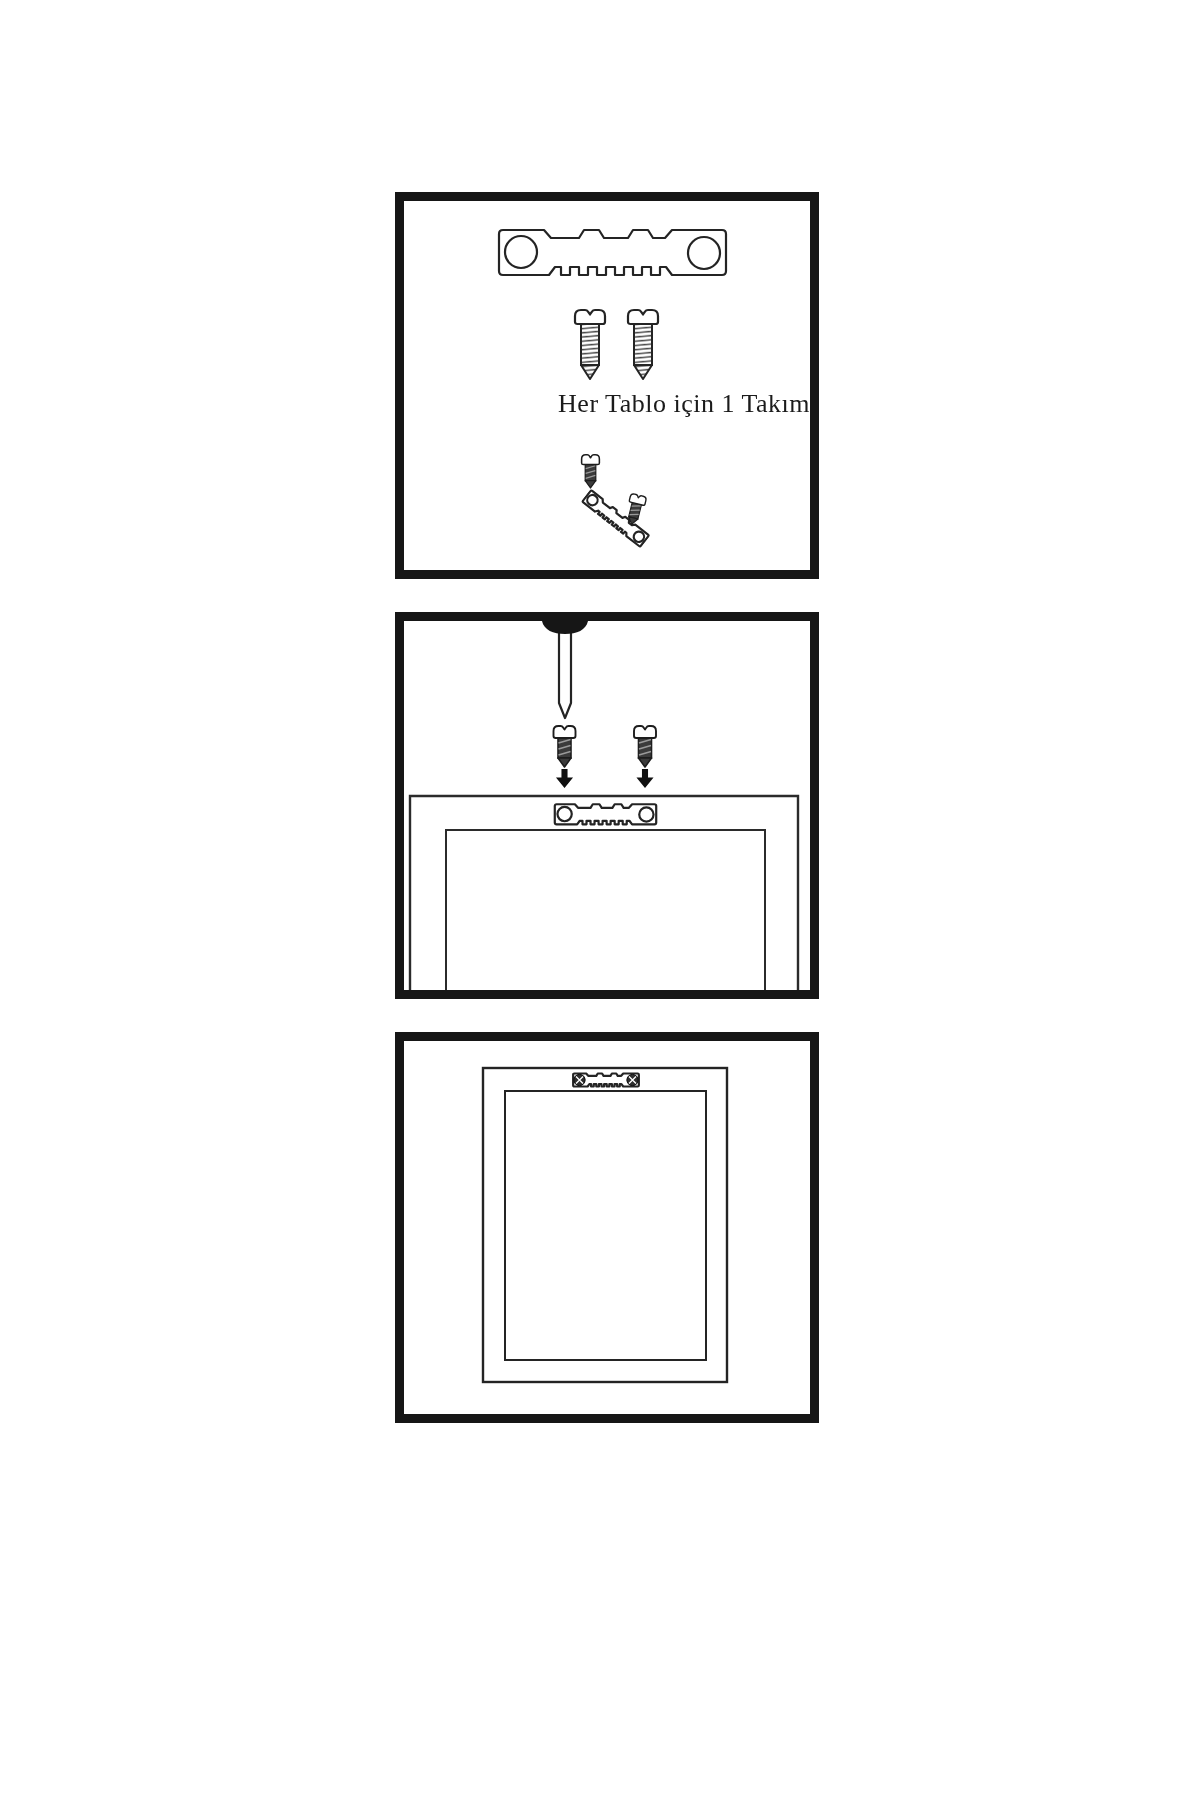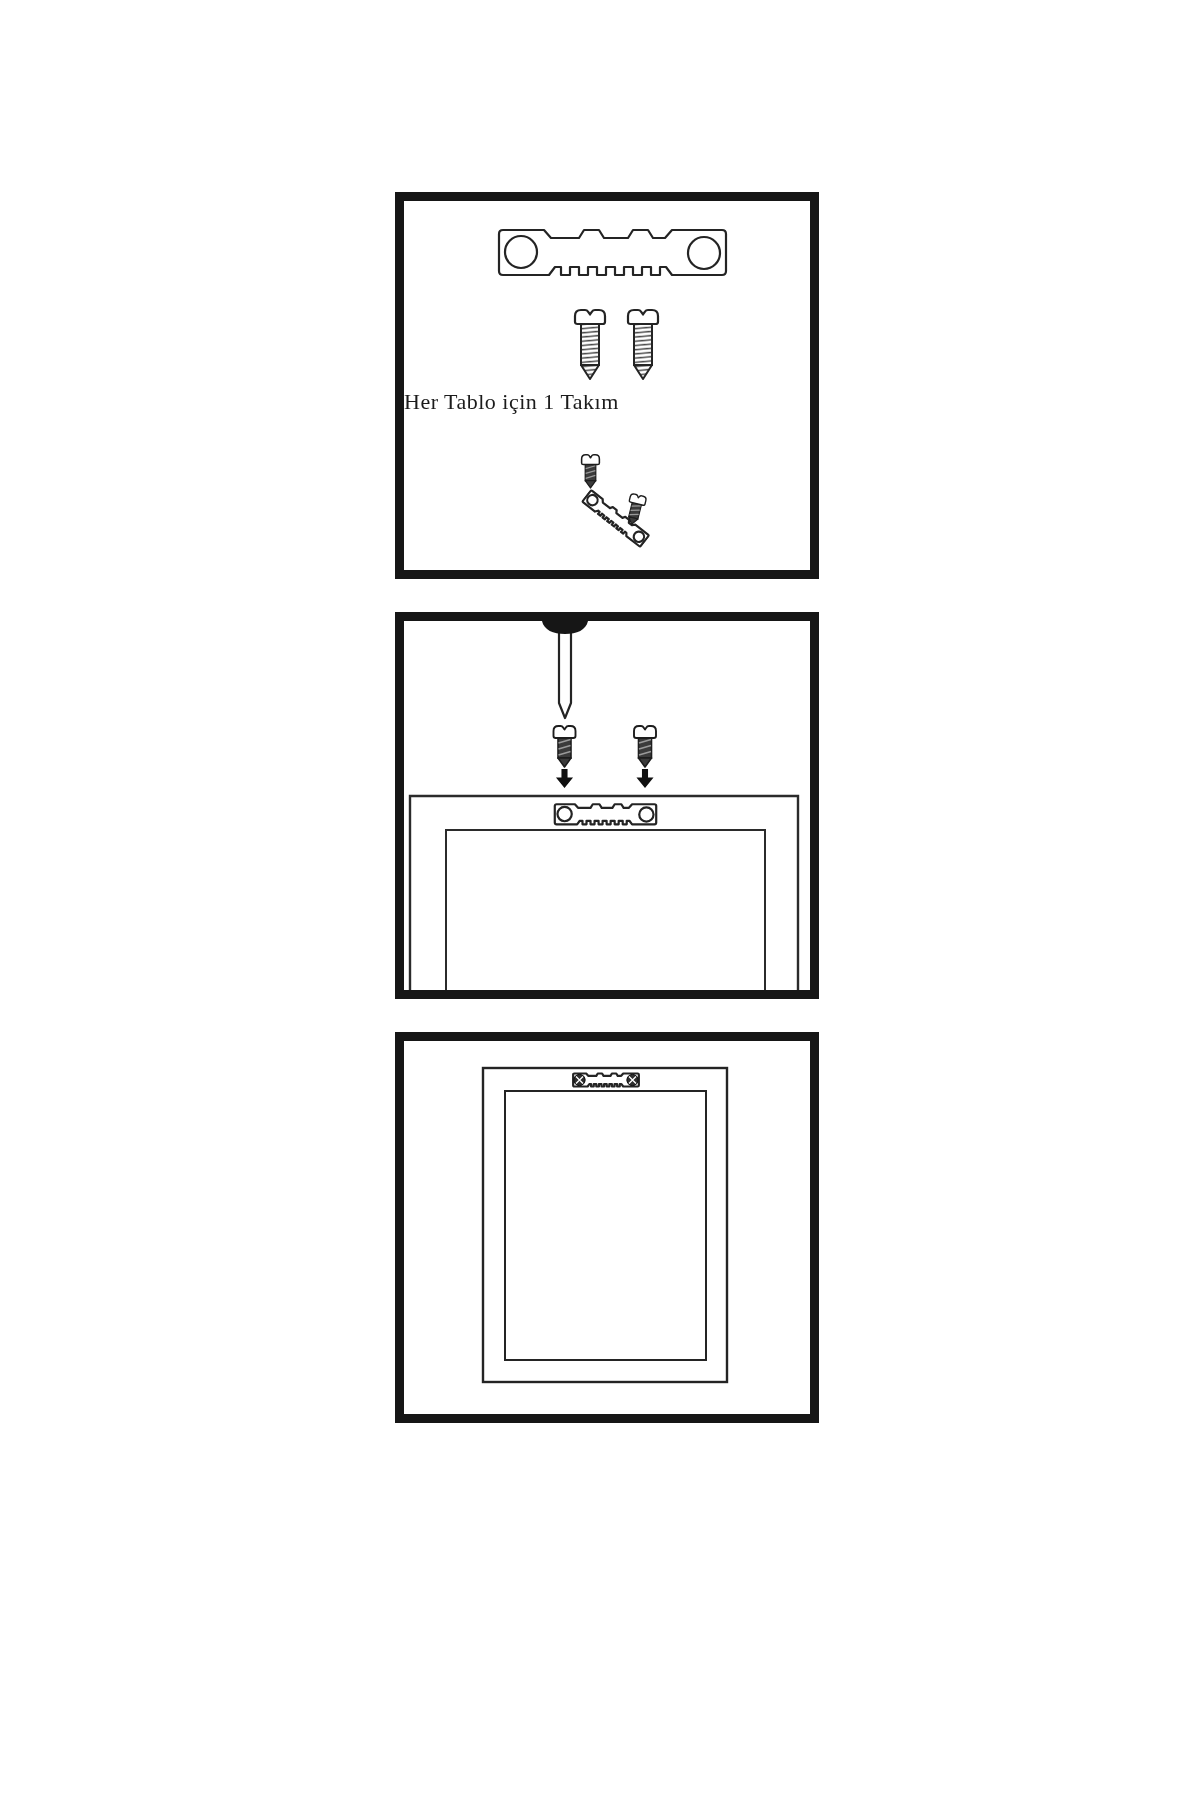--- a/index.html
+++ b/index.html
@@ -3,22 +3,22 @@
 <meta charset="utf-8">
 <style>
   html,body{margin:0;padding:0;}
   body{width:1200px;height:1800px;background:#ffffff;position:relative;
        font-family:"Liberation Serif","DejaVu Serif",serif;}
   .page{position:absolute;inset:0;width:1200px;height:1800px;background:#ffffff;overflow:hidden;}
 
   .panel{position:absolute;left:395px;width:406px;border:9px solid #161616;background:#ffffff;}
   .panel svg{position:absolute;left:0;top:0;display:block;}
 
-  .caption{position:absolute;left:0;top:188px;width:100%;text-align:left;
-           font-size:22px;letter-spacing:0.5px;color:#1b1b1b;font-weight:400;}
+  .caption{position:absolute;left:0;top:188px;width:100%;text-align:right;
+           font-size:26px;letter-spacing:0.5px;color:#1b1b1b;font-weight:400;}
 
   .brand{position:absolute;left:0;top:1470px;width:1200px;height:220px;}
 </style>
 </head>
 <body>
 
 <div class="page">
 
   <svg width="0" height="0" style="position:absolute" aria-hidden="true">
     <defs>

